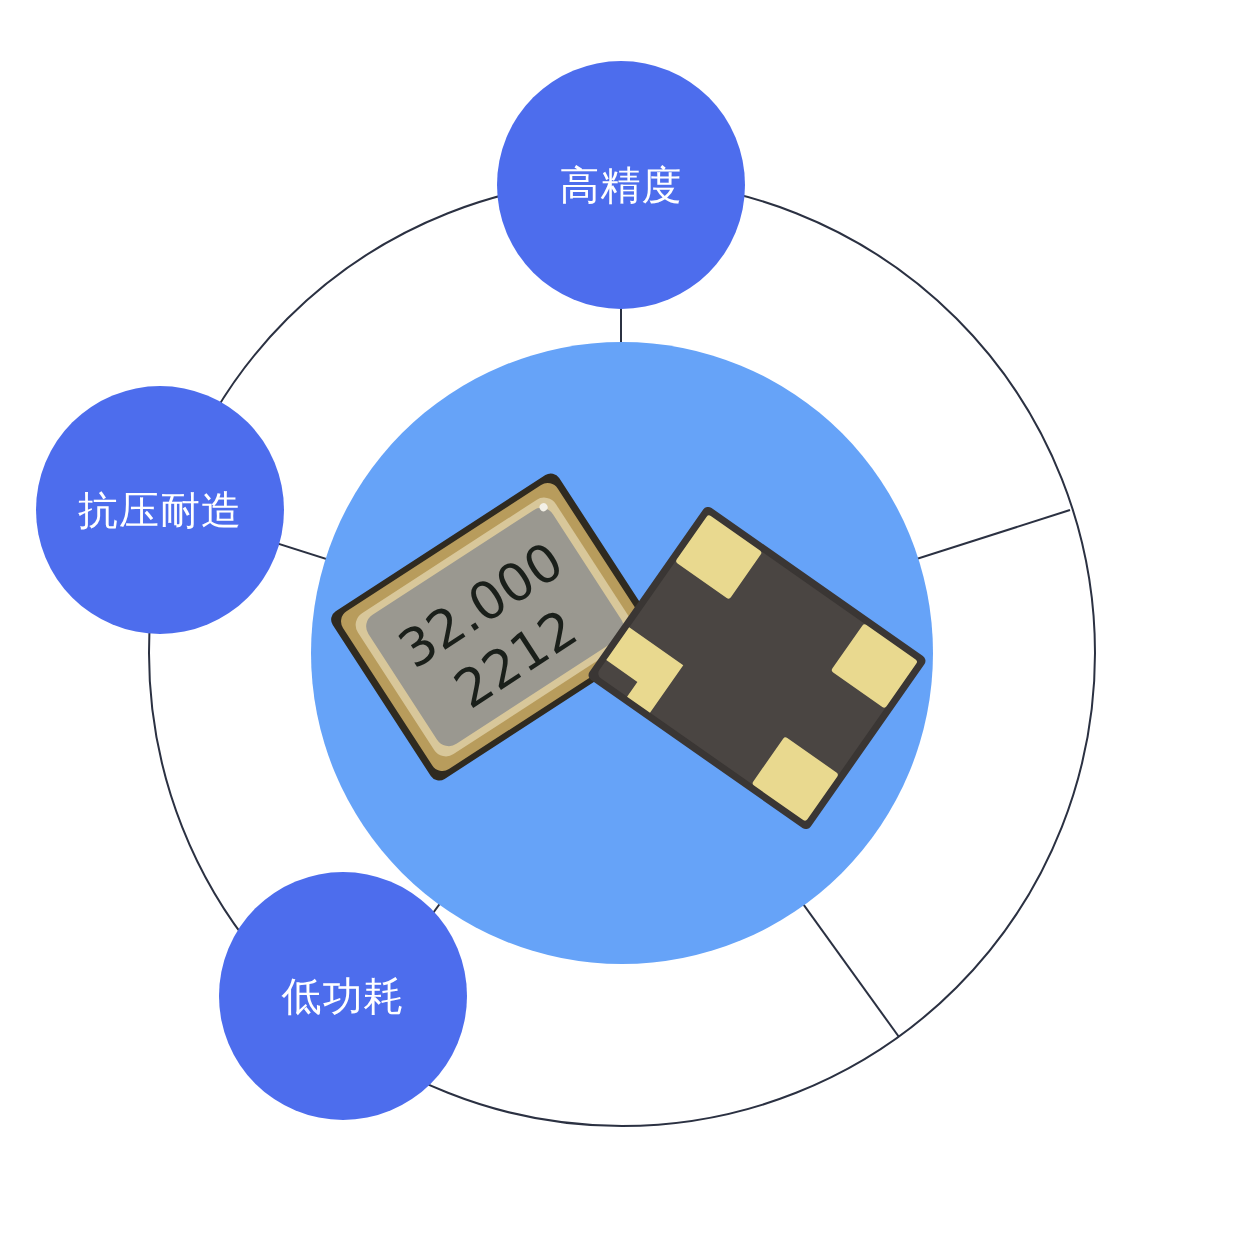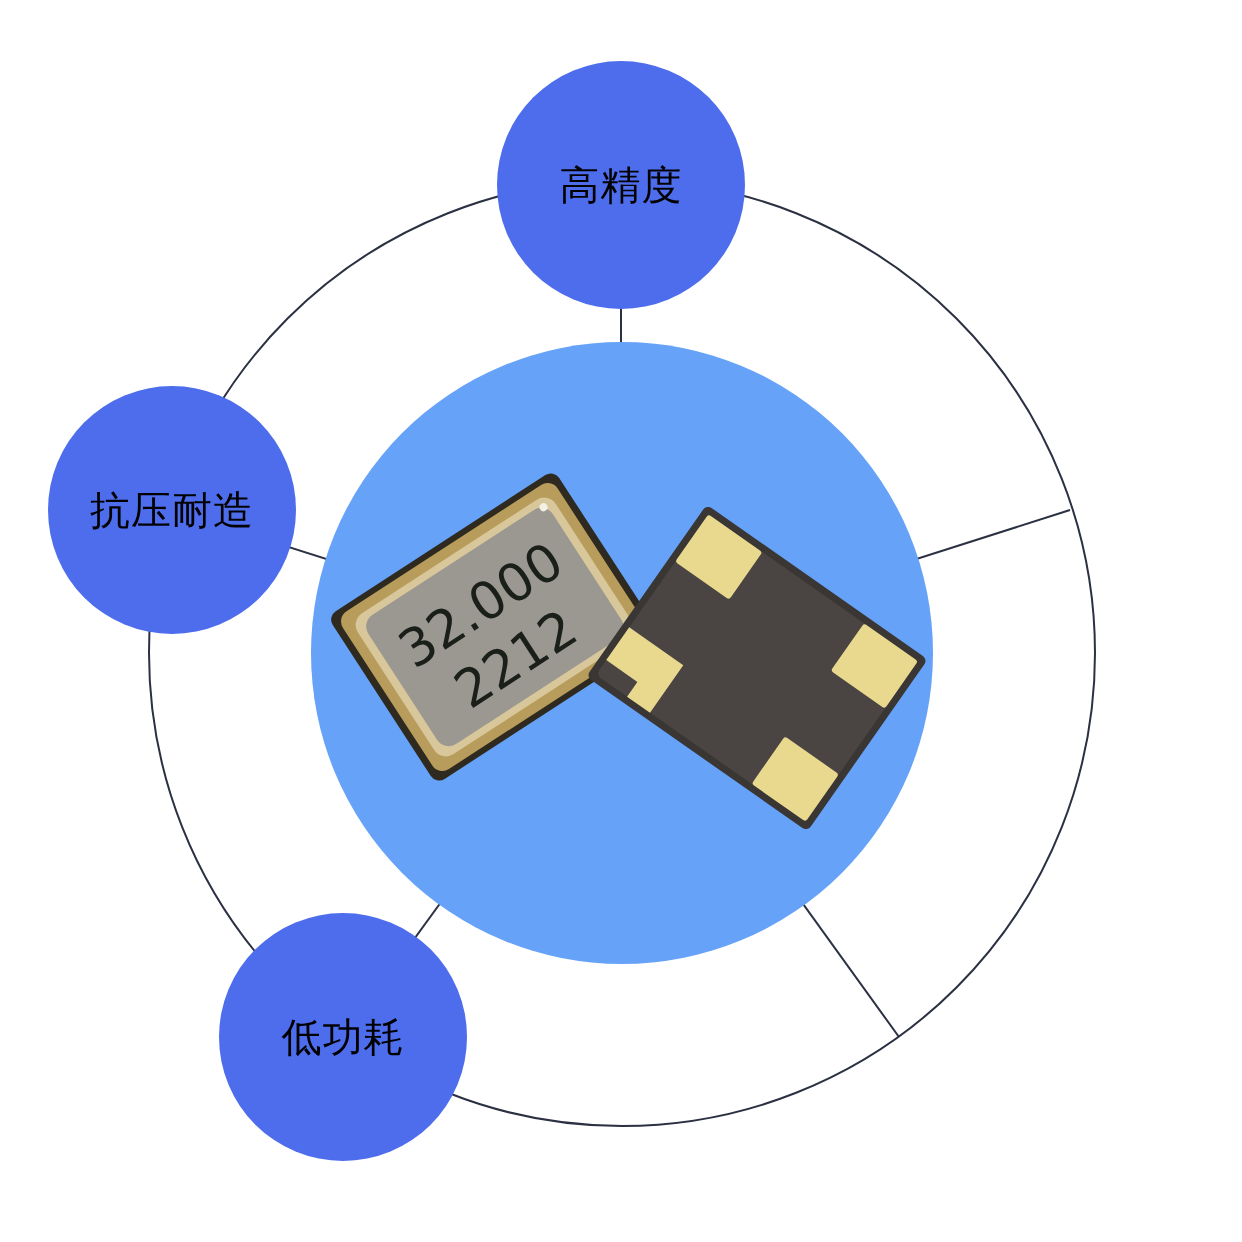--- a/index.html
+++ b/index.html
@@ -1,21 +1,21 @@
 <!DOCTYPE html>
 <html><head>
 <meta charset="utf-8">
 <style>
   html, body { margin:0; padding:0; background:#ffffff; }
   body { width:1242px; height:1242px; position:relative; overflow:hidden;
          font-family:"DejaVu Sans", "Liberation Sans", sans-serif; }
   #diagram { position:absolute; left:0; top:0; width:1242px; height:1242px; }
   .feature-circle { position:absolute; width:248px; height:248px; border-radius:50%;
          display:flex; align-items:center; justify-content:center; }
-  .feature-label { color:#000000; font-size:40px; letter-spacing:1px; white-space:nowrap; }
+  .feature-label { color:#ffffff; font-size:40px; letter-spacing:1px; white-space:nowrap; }
 </style>
 </head>
 <body>
 
 <div id="diagram">
   <svg width="1242" height="1242" viewBox="0 0 1242 1242" style="position:absolute;left:0;top:0;">
     <circle cx="622" cy="653" r="473" fill="none" stroke="#2b3142" stroke-width="2"></circle>
 
     <line x1="621" y1="653" x2="621" y2="185" stroke="#2b3142" stroke-width="2"></line>
     <line x1="622" y1="653" x2="1070" y2="510" stroke="#2b3142" stroke-width="2"></line>
@@ -41,19 +41,19 @@
       <rect x="-128" y="-98" width="66" height="58" rx="3" fill="#e9d98f"></rect>
       <rect x="62" y="-98" width="66" height="58" rx="3" fill="#e9d98f"></rect>
       <rect x="62" y="40" width="66" height="58" rx="3" fill="#e9d98f"></rect>
       <path d="M -128 40 L -62 40 L -62 98 L -90 98 L -90 80 L -128 80 Z" fill="#e9d98f"></path>
     </g>
   </svg>
 
   <div class="feature-circle" style="left:497px;top:61px;background:#4d6ded;">
     <span class="feature-label">高精度</span>
   </div>
-  <div class="feature-circle" style="left:219px;top:913px;background:#4d6ded;">
+  <div class="feature-circle" style="left:219px;top:872px;background:#4d6ded;">
     <span class="feature-label">低功耗</span>
   </div>
-  <div class="feature-circle" style="left:48px;top:386px;background:#4d6ded;">
+  <div class="feature-circle" style="left:36px;top:386px;background:#4d6ded;">
     <span class="feature-label">抗压耐造</span>
   </div>
 </div>
 
 </body></html>

